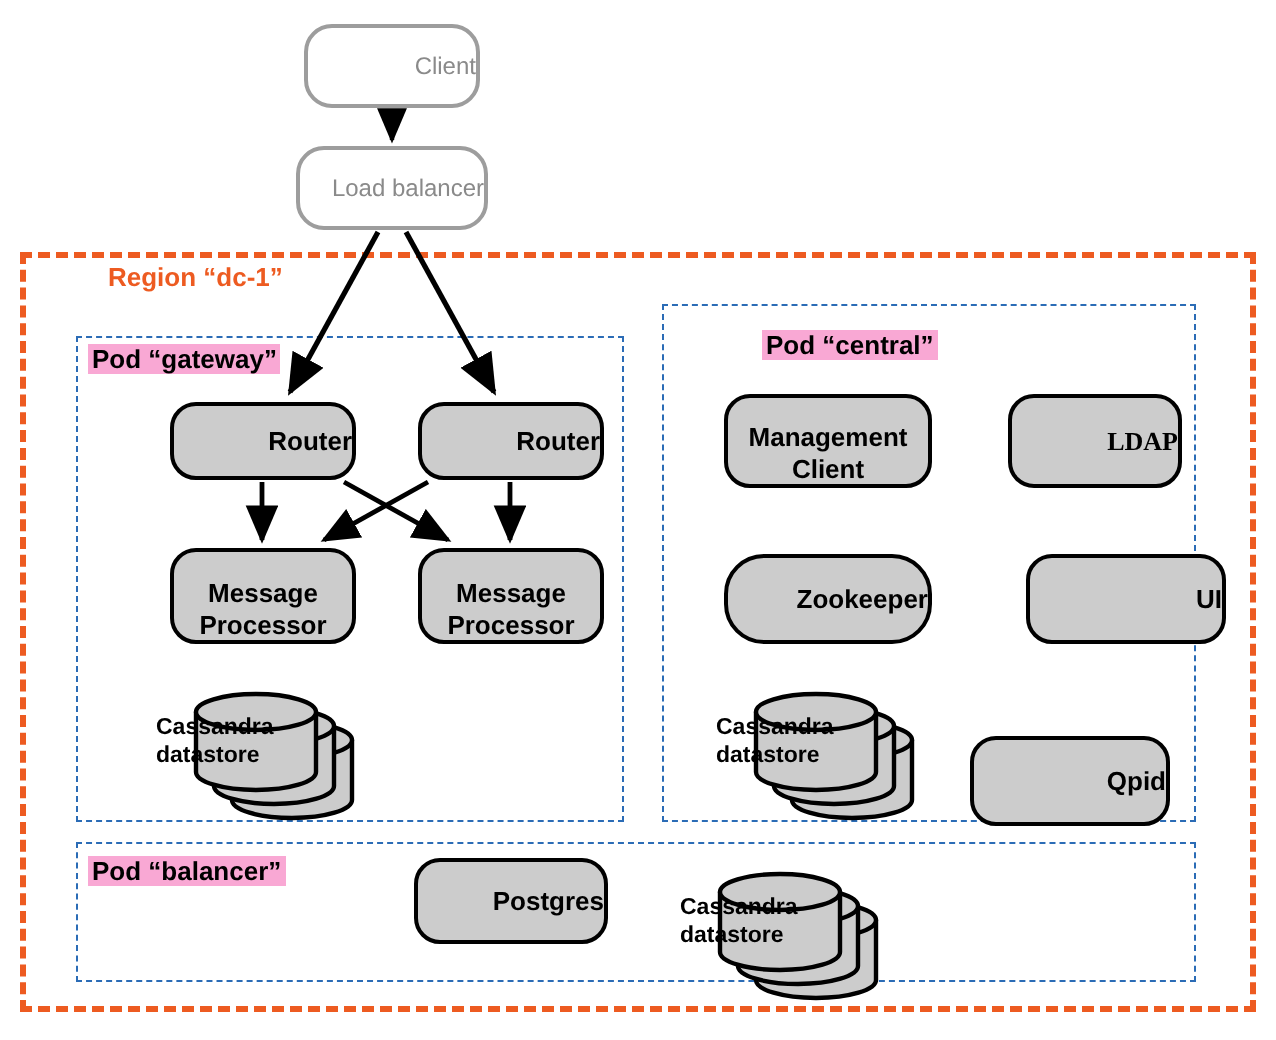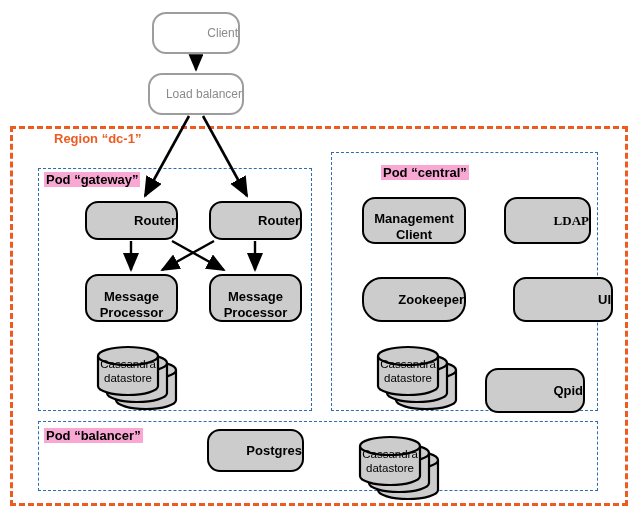--- a/index.html
+++ b/index.html
@@ -28,22 +28,22 @@
   .region-label{position:absolute;color:#ed5b21;font-size:13px;
                 font-weight:bold;white-space:nowrap;}
   .pod-label{position:absolute;color:#000000;font-size:13px;
              font-weight:bold;white-space:nowrap;background:#f9a8d4;
              padding:0 2px;}
 
   
   .dbstack{position:absolute;}
   .dbstack svg{display:block;overflow:visible;}
   .dbstack .dblabel{position:absolute;left:0;top:0;width:100px;
-                    text-align:center;color:#000;font-size:11.5px;
-                    font-weight:normal;line-height:1.2;pointer-events:none;}
+                    text-align:left;color:#000;font-size:11.5px;
+                    font-weight:bold;line-height:1.2;pointer-events:none;}
 
   
   #arrows{position:absolute;left:0;top:0;width:638px;height:520px;
           pointer-events:none;}
 </style>
 </head>
 <body>
 
 <div id="canvas">
 

